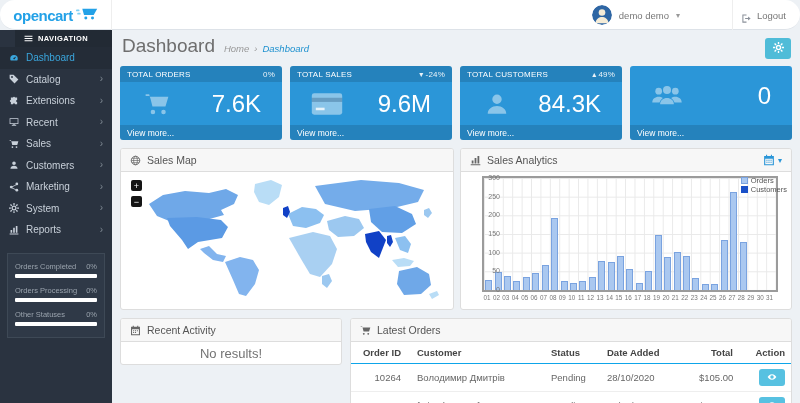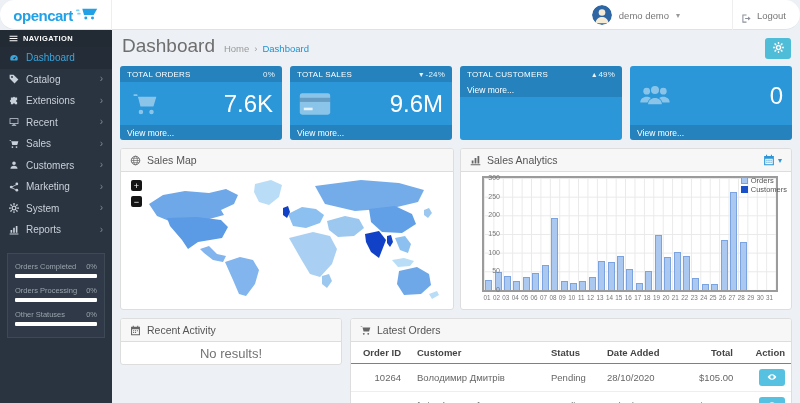--- a/index.html
+++ b/index.html
@@ -19,52 +19,52 @@
   .caret { font-size:8px; color:#999; }
   .logoutbox { position:absolute; right:14px; top:0; height:30px; display:flex; align-items:center;
     gap:5px; padding-left:8px; border-left:1px solid #eee; cursor:pointer; }
   .logout-label { font-size:9.5px; color:#777; }
   .tb-ico { width:11px; height:11px; color:#8a9099; }
   .tb-ico svg { width:100%; height:100%; }
 
   
   .sidebar { position:absolute; left:0; top:30px; width:112px; height:373px; background:#2a3340; z-index:4; }
   .navhead { height:17px; background:#222a34; color:#fff; font-size:7.5px; font-weight:bold;
-    letter-spacing:.4px; display:flex; align-items:center; gap:5px; padding:0 9px; }
+    letter-spacing:.4px; display:flex; align-items:center; gap:5px; padding:0 9px;margin-left:15px; }
   .navhead .tb-ico { width:9px; height:9px; color:#fff; }
   .nav-item { height:21.5px; display:flex; align-items:center; padding:0 9px; gap:7px;
     color:#c8d0d9; font-size:10px; cursor:pointer; }
   .nav-item.active { color:#3aa6dd; background:#242c37; }
   .nav-ico { width:10px; height:10px; flex:0 0 10px; }
   .nav-ico svg { width:100%; height:100%; }
   .nav-chev { margin-left:auto; color:#7d8791; font-size:10px; line-height:1; }
   .statsbox { margin:12px 7px; border:1px solid #3e4956; background:#2f3947; padding:8px 7px 3px; }
   .stat-row { margin-bottom:8px; }
   .stat-top { display:flex; justify-content:space-between; color:#9aa3ad; font-size:7.5px; }
   .stat-bar { height:4px; background:#fff; margin-top:3px; border-radius:1px; }
 
   
   .page-head { position:absolute; left:122px; top:35px; display:flex; align-items:baseline; gap:9px; }
   .page-title { font-size:19px; color:#6e6e6e; font-weight:400; }
-  .crumb { font-size:9.5px; color:#999; display:flex; gap:5px; align-items:baseline; }
+  .crumb { font-size:9.5px; color:#999; display:flex; gap:5px; align-items:baseline;font-style:italic; }
   .crumb .cur { color:#1e91cf; cursor:pointer; }
   .settings-btn { position:absolute; right:9px; top:38px; width:26px; height:21px; background:#4fbcd8;
     border:none; border-radius:3px; color:#fff; display:flex; align-items:center; justify-content:center;
     cursor:pointer; }
   .settings-btn svg { width:11px; height:11px; }
 
   
   .tiles { position:absolute; left:120px; top:66px; width:672px; display:grid;
     grid-template-columns:repeat(4,1fr); gap:8px; }
   .tile { height:74px; background:#2b96d8; border-radius:3px; color:#fff; overflow:hidden;
     display:flex; flex-direction:column; }
   .tile-hd { background:rgba(0,0,0,0.13); font-size:8px; display:flex; justify-content:space-between;
     align-items:center; padding:0 7px; height:16px; letter-spacing:.2px; }
   .tile-pct { display:flex; align-items:center; gap:2px; opacity:.9; }
-  .tile-bd { flex:1; display:flex; align-items:center; padding:0 9px; }
+  .tile-bd { flex:1; display:flex; align-items:center; padding:0 21px; }
   .tile-ico { width:32px; height:26px; color:rgba(255,255,255,0.45); }
   .tile-ico svg { width:100%; height:100%; }
   .tile-val { margin-left:auto; font-size:24px; font-weight:400; }
   .tile-ft { background:rgba(0,0,0,0.13); font-size:8.5px; padding:0 7px; height:15px;
     display:flex; align-items:center; cursor:pointer; }
 
   
   .panel { position:absolute; background:#fff; border:1px solid #ddd; border-radius:3px; overflow:hidden; }
   .panel-hd { height:23px; background:#f7f7f7; border-bottom:1px solid #ddd; display:flex;
     align-items:center; gap:6px; padding:0 9px; color:#555; font-size:10.5px; }
@@ -298,20 +298,26 @@
       </div>
       <div class="tile-ft">View more...</div>
     </div>
     <div class="tile">
       <div class="tile-hd">
         <span>TOTAL CUSTOMERS</span>
         <span class="tile-pct">
           <span class="caret" style="color:#fff">▴</span>
           <span>49%</span>
         </span>
+      </div>
+      <div class="tile-bd">
+        <span class="tile-ico"><svg viewBox="0 0 16 16" fill="currentColor">
+            <path d="M8 2.2A2.9 2.9 0 1 1 8 8a2.9 2.9 0 0 1 0-5.8zM2.3 14c0-2.9 2.6-4.8 5.7-4.8s5.7 1.9 5.7 4.8H2.3z"></path>
+          </svg></span>
+        <span class="tile-val">84.3K</span>
       </div>
       <div class="tile-ft">View more...</div>
     </div>
     <div class="tile">
       <div class="tile-bd">
         <span class="tile-ico"><svg viewBox="0 0 20 16" fill="currentColor">
             <circle cx="4.8" cy="5" r="2.1"></circle>
             <circle cx="15.2" cy="5" r="2.1"></circle>
             <circle cx="10" cy="4.2" r="2.5"></circle>
             <path d="M.8 12c0-2.1 1.8-3.5 4-3.5 1 0 1.9.3 2.6.8A5.6 5.6 0 0 0 5.3 12H.8zM14.7 12a5.6 5.6 0 0 0-2.1-2.7c.7-.5 1.6-.8 2.6-.8 2.2 0 4 1.4 4 3.5h-4.5zM5.7 13.2c0-2.4 2-3.9 4.3-3.9s4.3 1.5 4.3 3.9H5.7z"></path>

